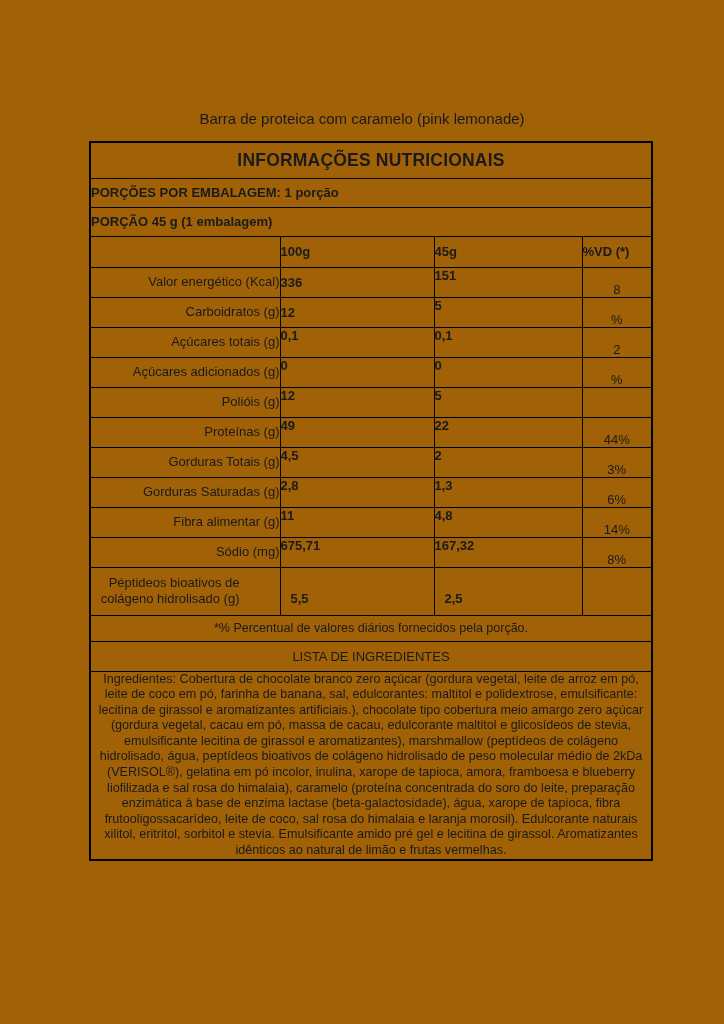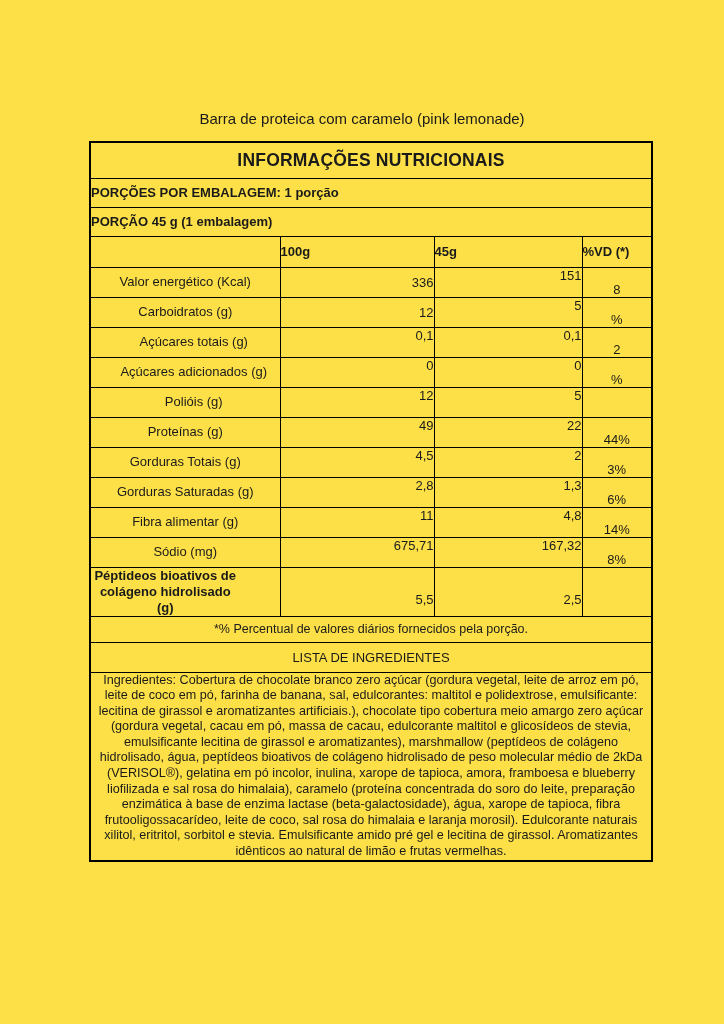--- a/index.html
+++ b/index.html
@@ -1,21 +1,21 @@
 <!DOCTYPE html>
 <html><head>
 <meta charset="utf-8">
 <style>
   * { box-sizing: border-box; }
   html, body { margin: 0; padding: 0; background: #ffffff; }
   .page {
     position: relative;
     width: 724px;
     height: 1024px;
-    background: #fde047;
+    background: #a16207;
     color: #000000;
     font-family: "Liberation Sans", sans-serif;
     overflow: hidden;
   }
   .doc-title {
     position: absolute;
     top: 109px;
     left: 0;
     width: 724px;
     text-align: center;
@@ -55,38 +55,39 @@
     padding-left: 6px;
   }
   td.col-head {
     height: 31px;
     text-align: left;
     vertical-align: middle;
     font-weight: bold;
   }
   td.label {
     height: 30px;
-    text-align: center;
+    text-align: right;
     vertical-align: middle;
     padding-left: 7px;
     line-height: 16px;
   }
   td.label.indent { padding-left: 17px; }
   td.val {
-    text-align: right;
+    text-align: left;
     vertical-align: top;
     padding-top: 3px;
+    font-weight: bold;
   }
   td.val.lower { padding-top: 7px; }
   td.vd {
     text-align: center;
     vertical-align: bottom;
     padding-bottom: 6px;
   }
-  tr.row-tall td.label { height: 48px; padding-right: 40px; font-weight: bold; }
+  tr.row-tall td.label { height: 48px; padding-right: 40px; }
   tr.row-tall td.val { vertical-align: bottom; padding-bottom: 9px; padding-left: 10px; }
   td.footnote {
     height: 26px;
     text-align: center;
     vertical-align: middle;
     font-size: 12.5px;
   }
   td.list-head {
     height: 30px;
     text-align: center;

